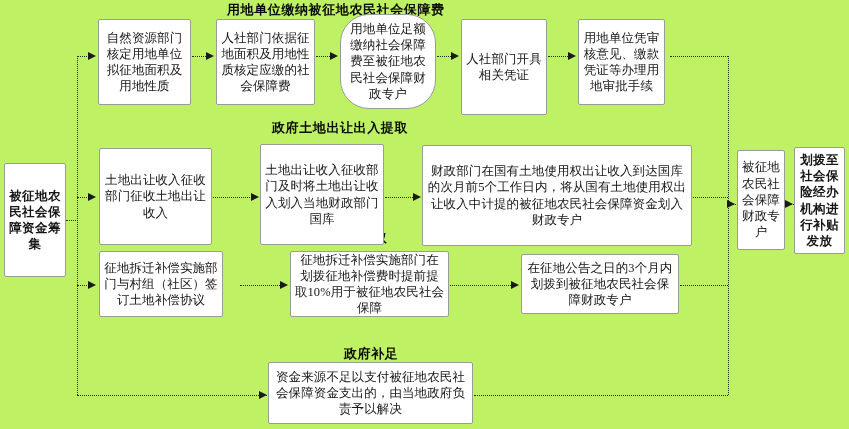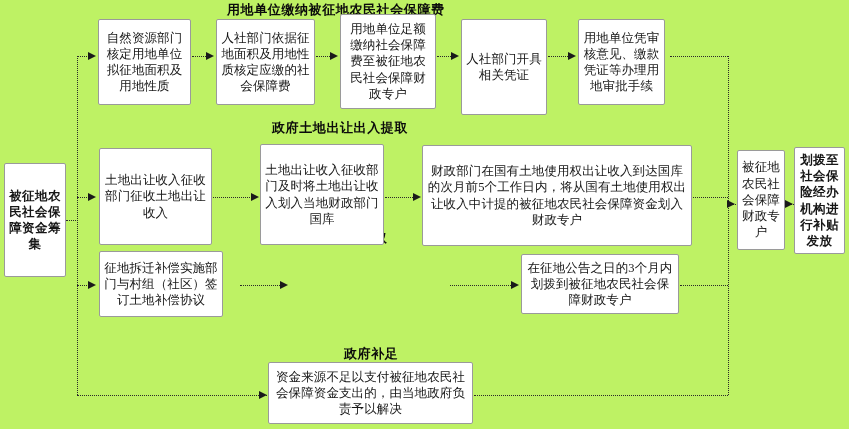--- a/index.html
+++ b/index.html
@@ -104,21 +104,21 @@
   <div class="hline" style="left:192px; top:56px; width:14px;"></div>
   <div class="arrow-r" style="left:206px; top:52px;"></div>
 
   <div class="node" style="left:216px; top:19px; width:99px; height:86px;">
     <span class="txt">人社部门依据征地面积及用地性质核定应缴的社会保障费</span>
   </div>
 
   <div class="hline" style="left:316px; top:56px; width:14px;"></div>
   <div class="arrow-r" style="left:330px; top:52px;"></div>
 
-  <div class="node" style="left:340px; top:14px; width:96px; height:95px;">
+  <div class="node" style="left:340px; top:14px; width:96px; height:95px;border-radius:29px;">
     <span class="txt">用地单位足额缴纳社会保障费至被征地农民社会保障财政专户</span>
   </div>
 
   <div class="hline" style="left:437px; top:56px; width:14px;"></div>
   <div class="arrow-r" style="left:451px; top:52px;"></div>
 
   <div class="node" style="left:461px; top:19px; width:86px; height:96px;">
     <span class="txt">人社部门开具相关凭证</span>
   </div>
 
@@ -157,20 +157,23 @@
   <div class="hline" style="left:77px; top:285px; width:12px;"></div>
   <div class="arrow-r" style="left:88px; top:281px;"></div>
 
   <div class="node" style="left:99px; top:251px; width:124px; height:66px;">
     <span class="txt">征地拆迁补偿实施部门与村组（社区）签订土地补偿协议</span>
   </div>
 
   <div class="hline" style="left:240px; top:285px; width:42px;"></div>
   <div class="arrow-r" style="left:280px; top:281px;"></div>
 
+  <div class="node" style="left:290px; top:251px; width:159px; height:66px;">
+    <span class="txt">征地拆迁补偿实施部门在划拨征地补偿费时提前提取10%用于被征地农民社会保障</span>
+  </div>
 
   <div class="hline" style="left:450px; top:285px; width:63px;"></div>
   <div class="arrow-r" style="left:511px; top:281px;"></div>
 
   <div class="node" style="left:521px; top:254px; width:158px; height:60px;">
     <span class="txt">在征地公告之日的3个月内划拨到被征地农民社会保障财政专户</span>
   </div>
 
   <div class="hline" style="left:680px; top:285px; width:48px;"></div>
 

